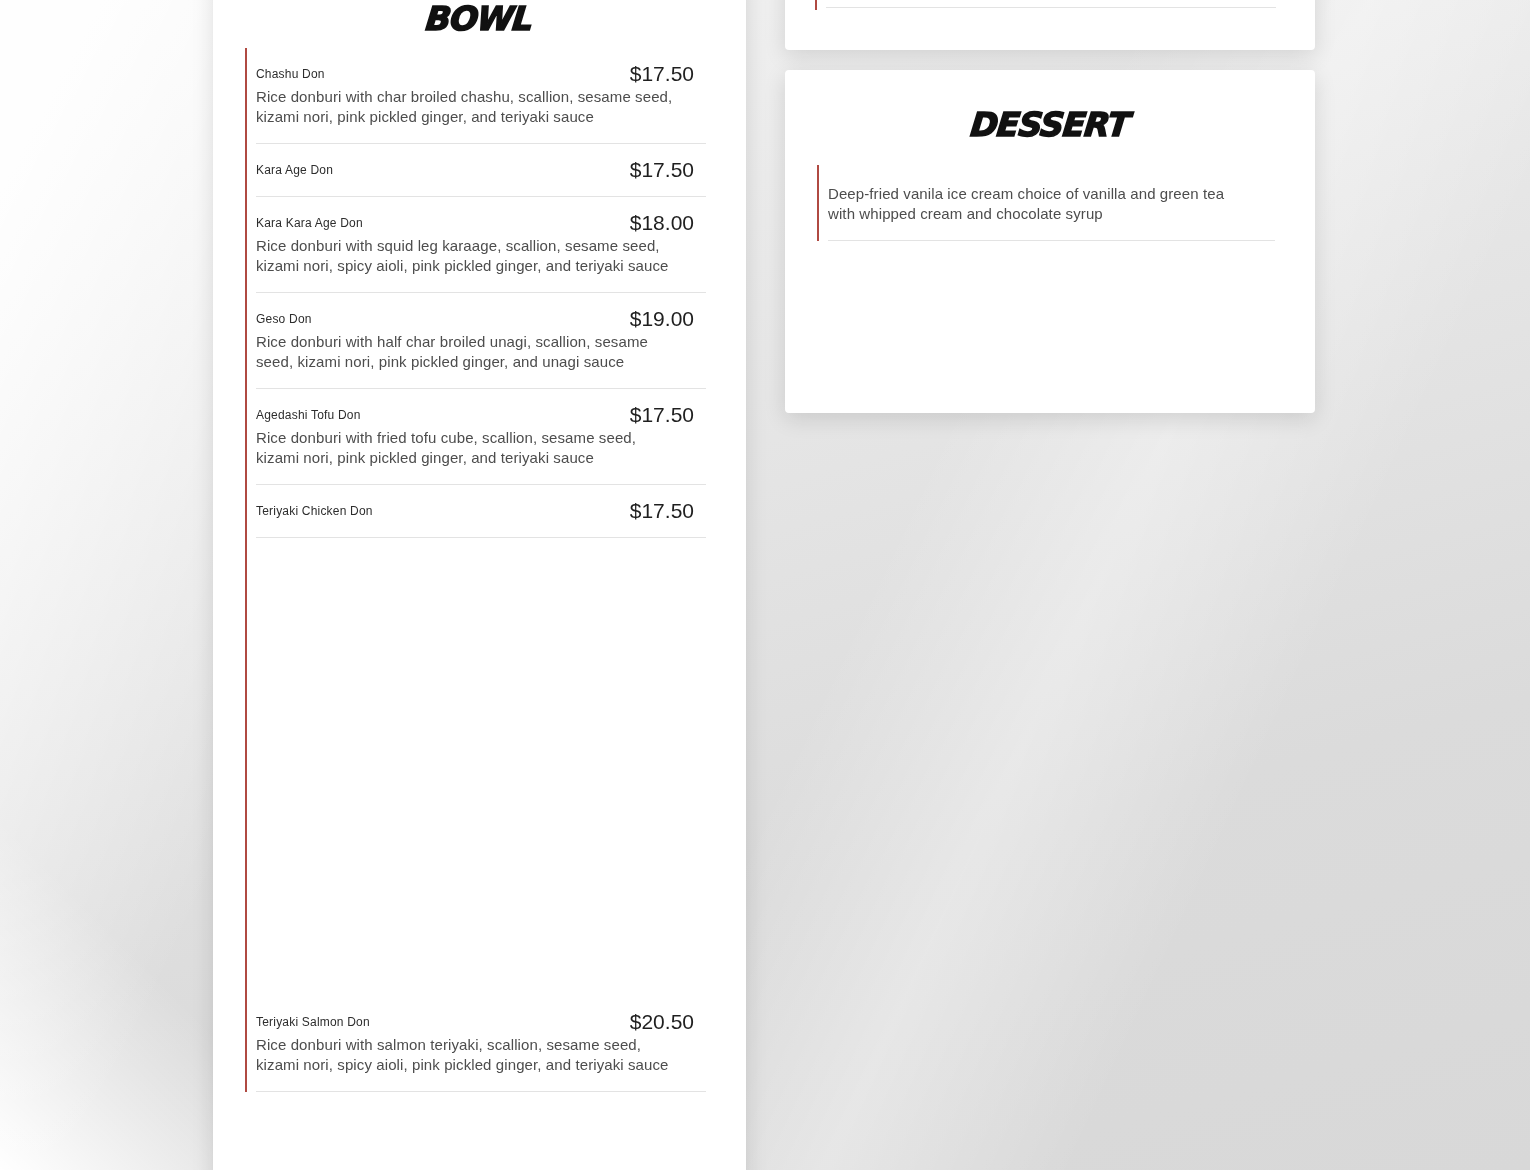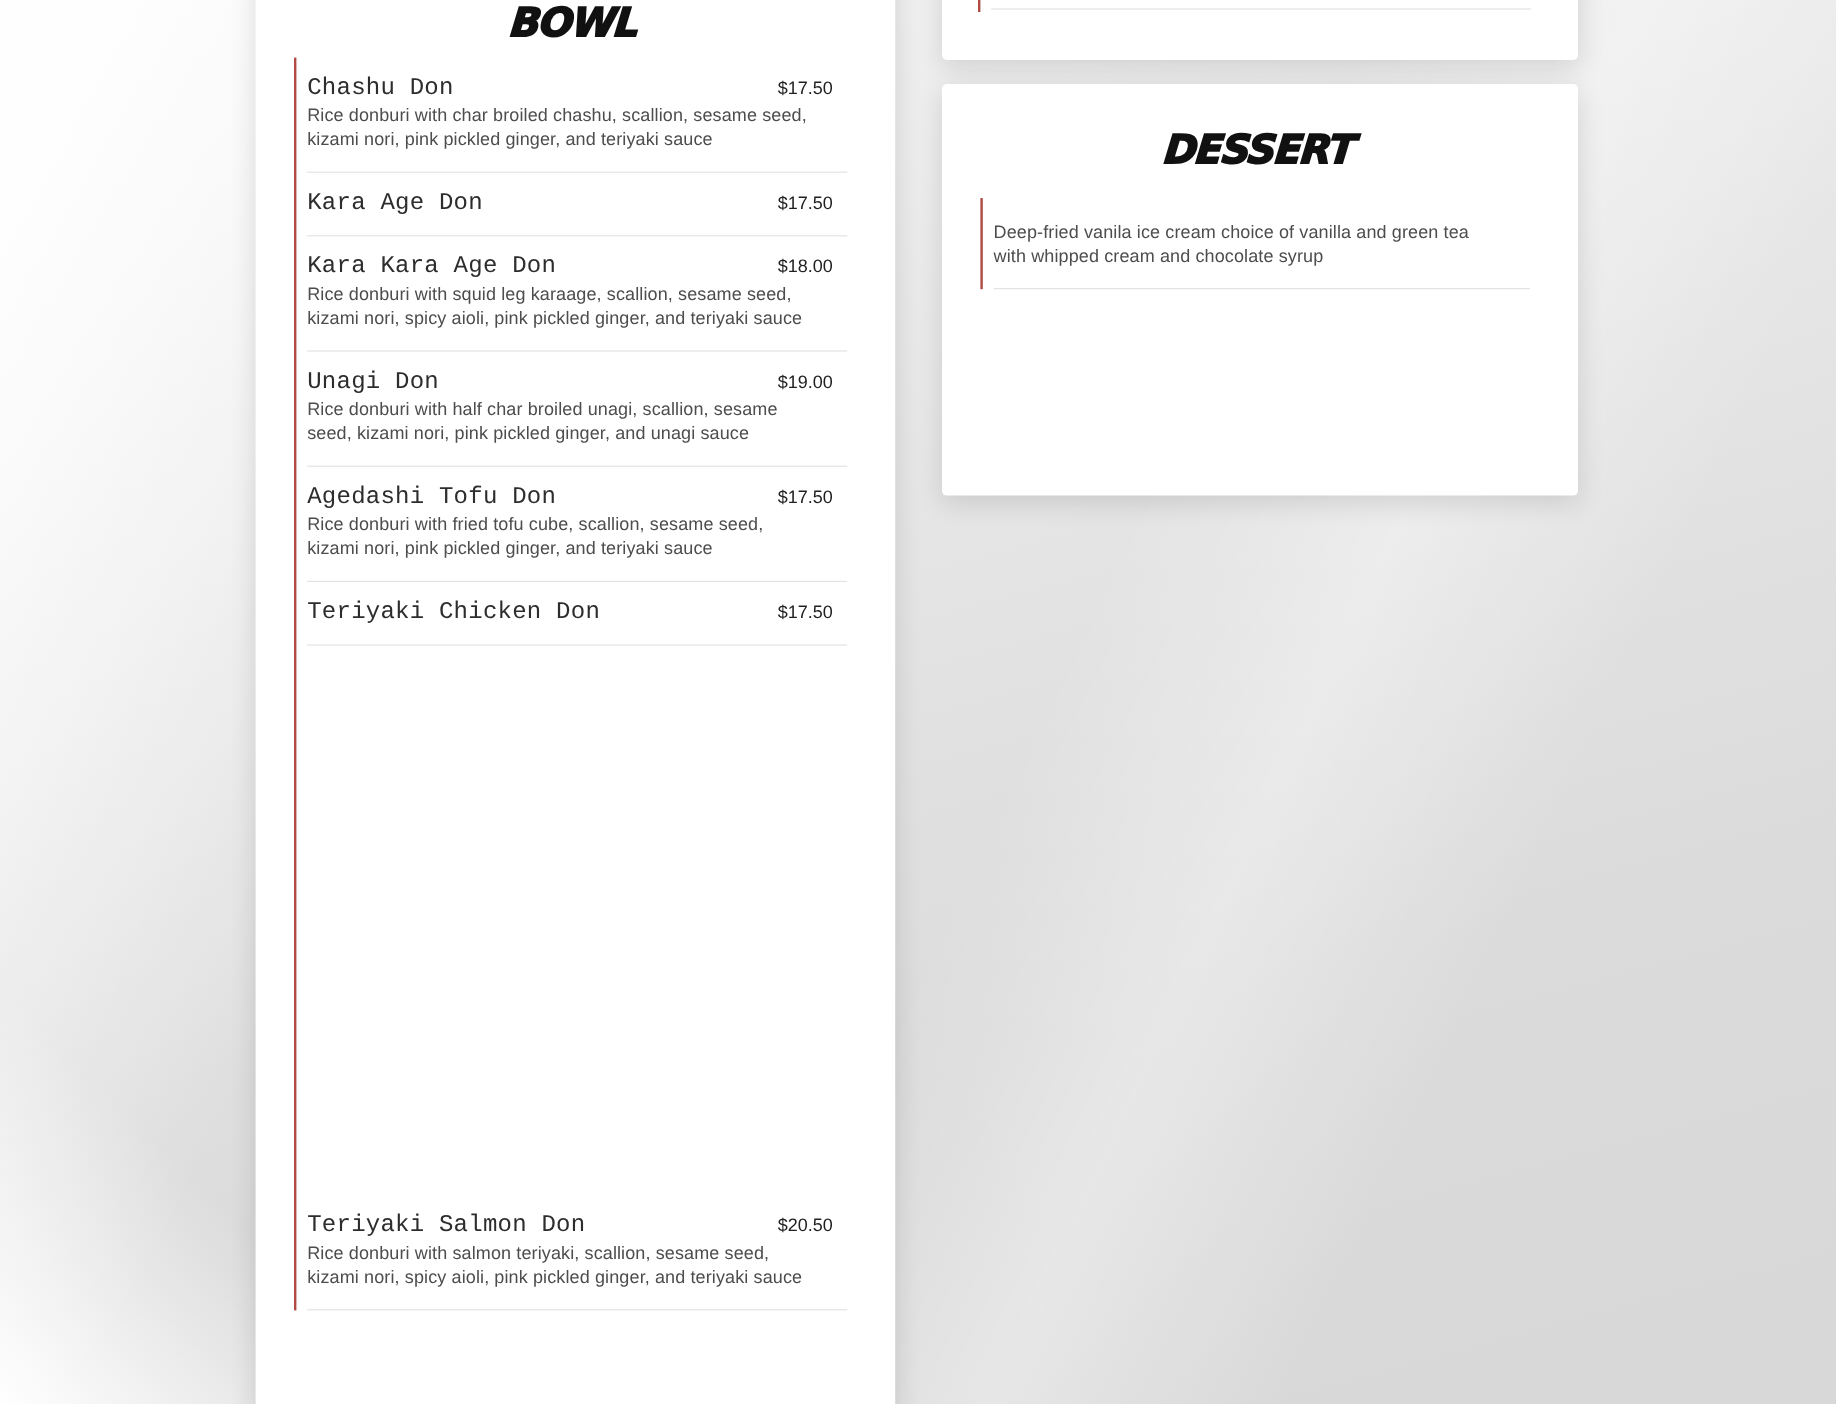--- a/index.html
+++ b/index.html
@@ -63,28 +63,27 @@
   .menu-item{
     padding:16px 0;
     border-bottom:1px solid var(--divider);
   }
   .item-head{
     display:flex;
     justify-content:space-between;
     align-items:flex-start;
   }
   .item-name{
-    font-size:20px;
+    font-size:12px;
     line-height:20px;
     color:var(--ink-name);
     letter-spacing:.2px;
-    font-family:Liberation Mono, monospace;
   }
   .item-price{
-    font-size:15px;
+    font-size:21px;
     line-height:20px;
     color:var(--ink-price);
     padding-right:12px;
     white-space:nowrap;
   }
   .item-desc{
     margin-top:3px;
     max-width:420px;
     font-size:15px;
     line-height:20px;
@@ -141,21 +140,21 @@
       <div class="menu-item">
         <div class="item-head">
           <span class="item-name">Kara Kara Age Don</span>
           <span class="item-price">$18.00</span>
         </div>
         <p class="item-desc">Rice donburi with squid leg karaage, scallion, sesame seed, kizami nori, spicy aioli, pink pickled ginger, and teriyaki sauce</p>
       </div>
 
       <div class="menu-item">
         <div class="item-head">
-          <span class="item-name">Unagi Don</span>
+          <span class="item-name">Geso Don</span>
           <span class="item-price">$19.00</span>
         </div>
         <p class="item-desc">Rice donburi with half char broiled unagi, scallion, sesame seed, kizami nori, pink pickled ginger, and unagi sauce</p>
       </div>
 
       <div class="menu-item">
         <div class="item-head">
           <span class="item-name">Agedashi Tofu Don</span>
           <span class="item-price">$17.50</span>
         </div>

